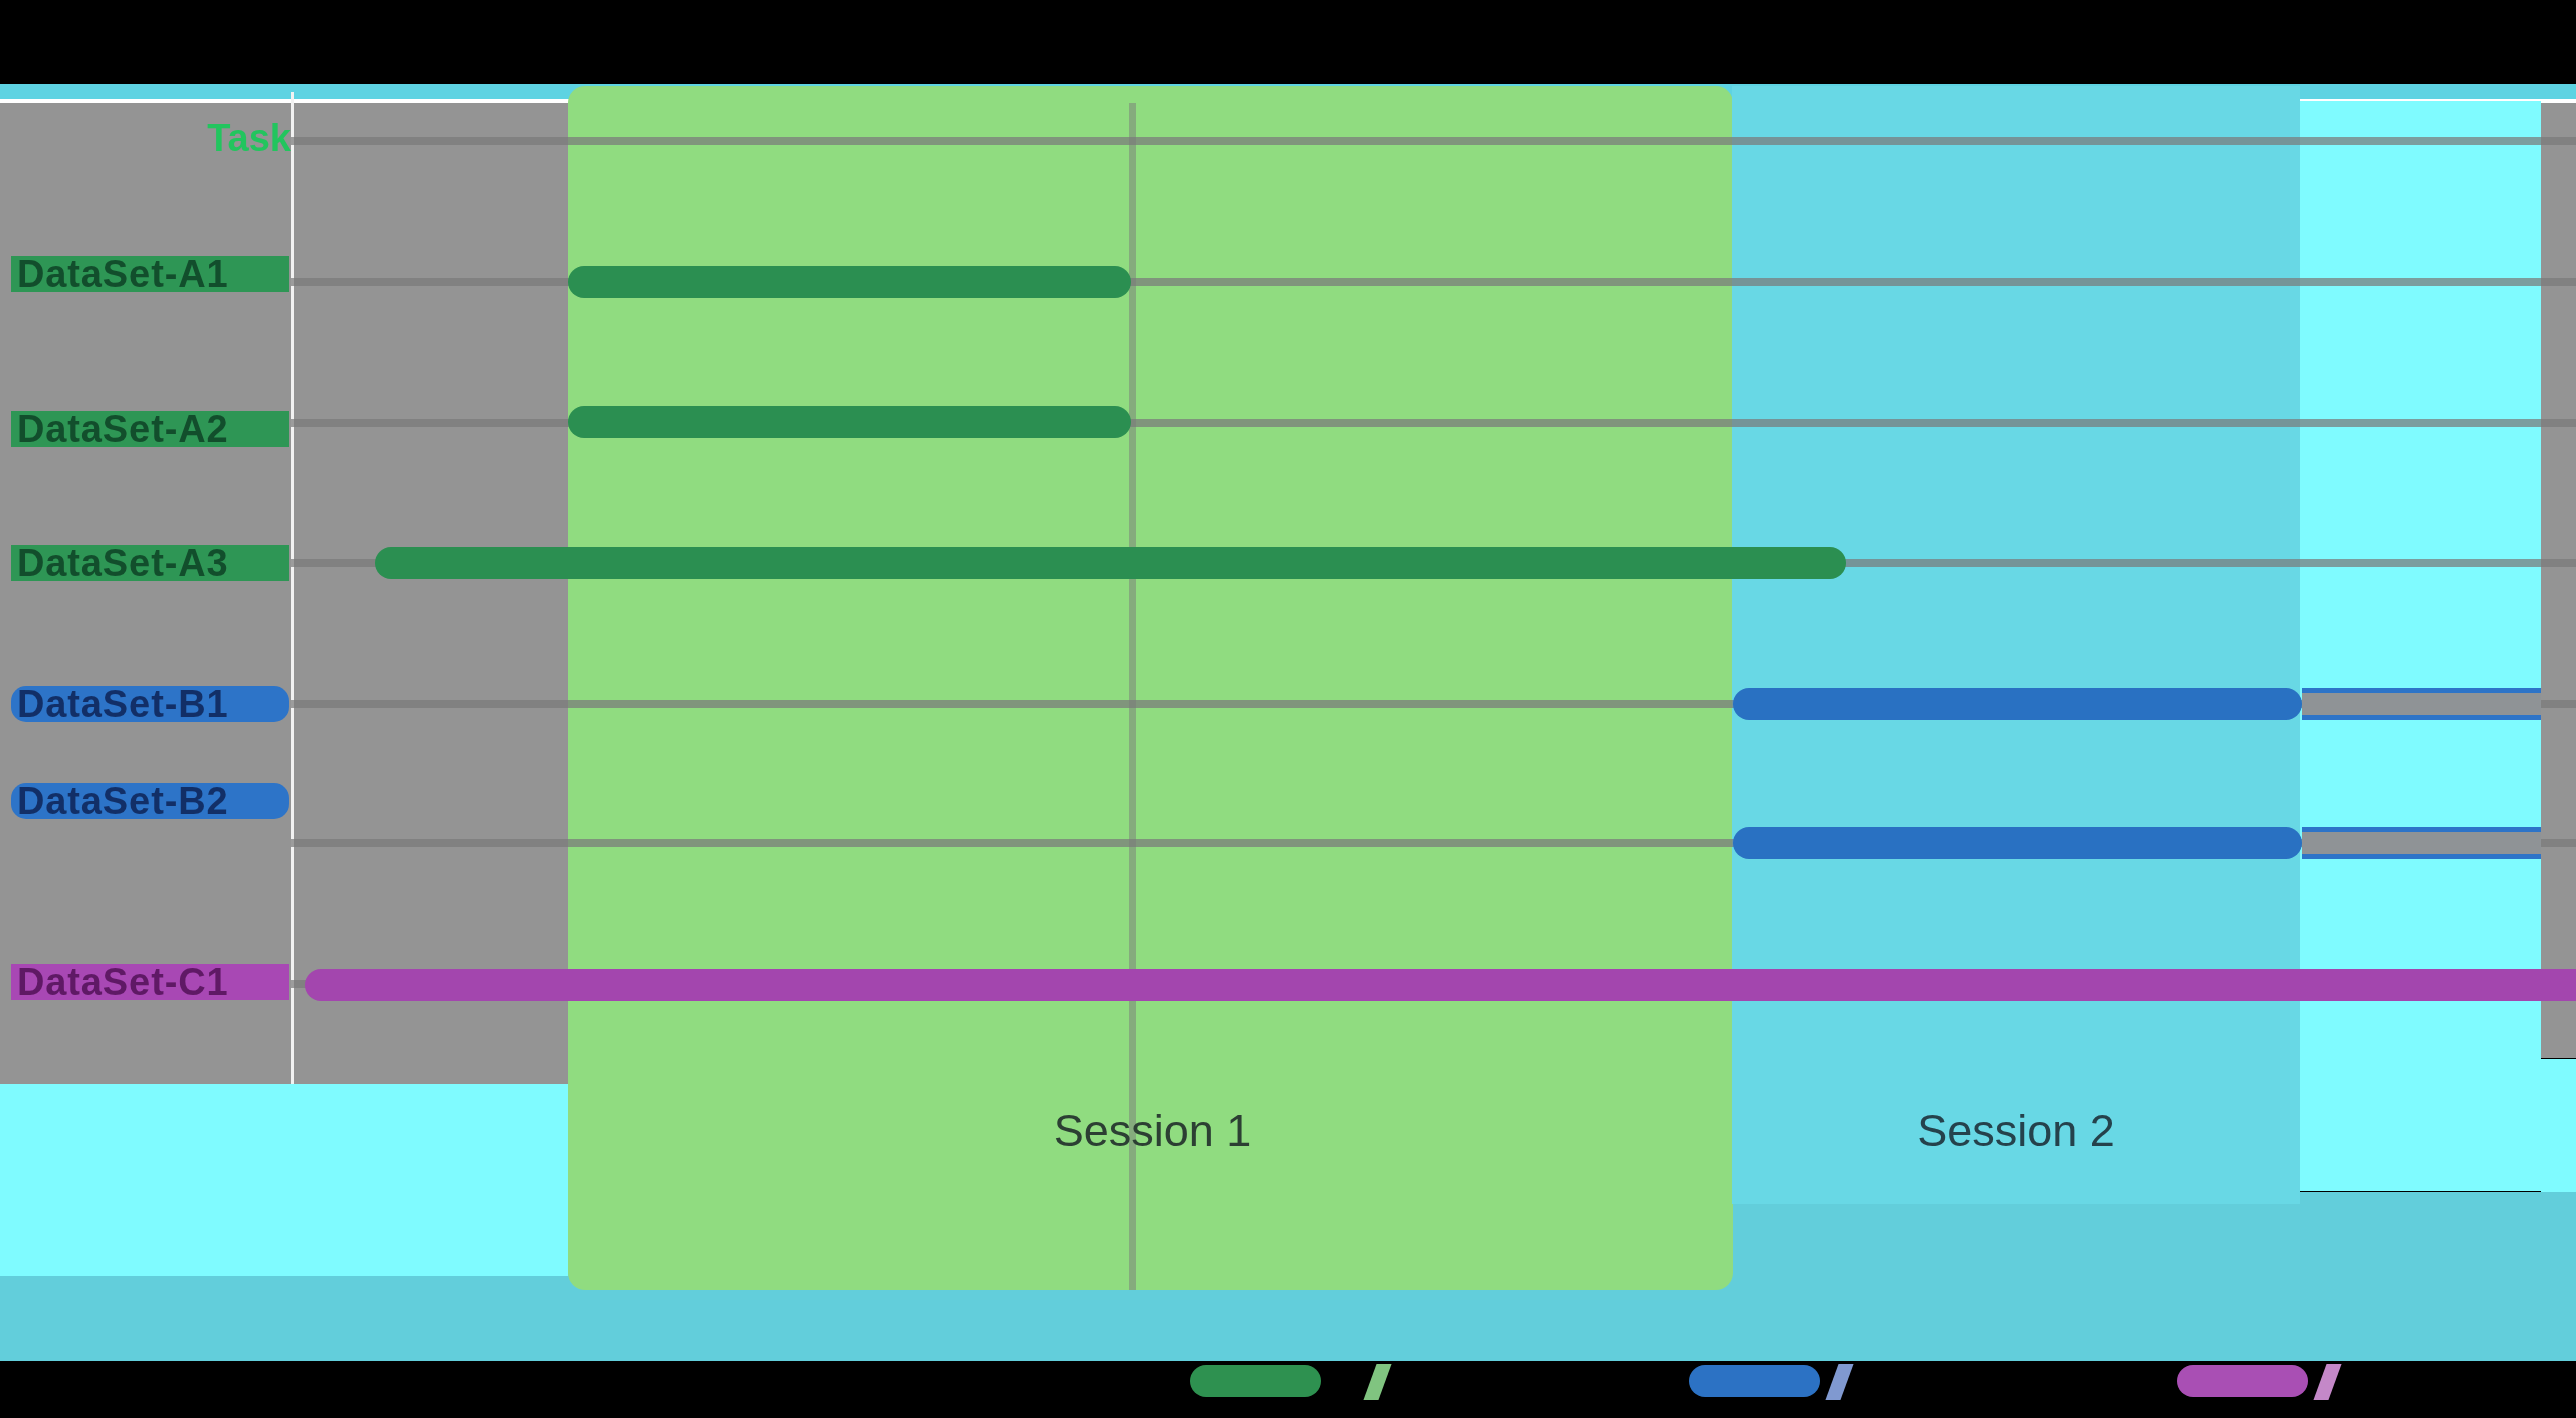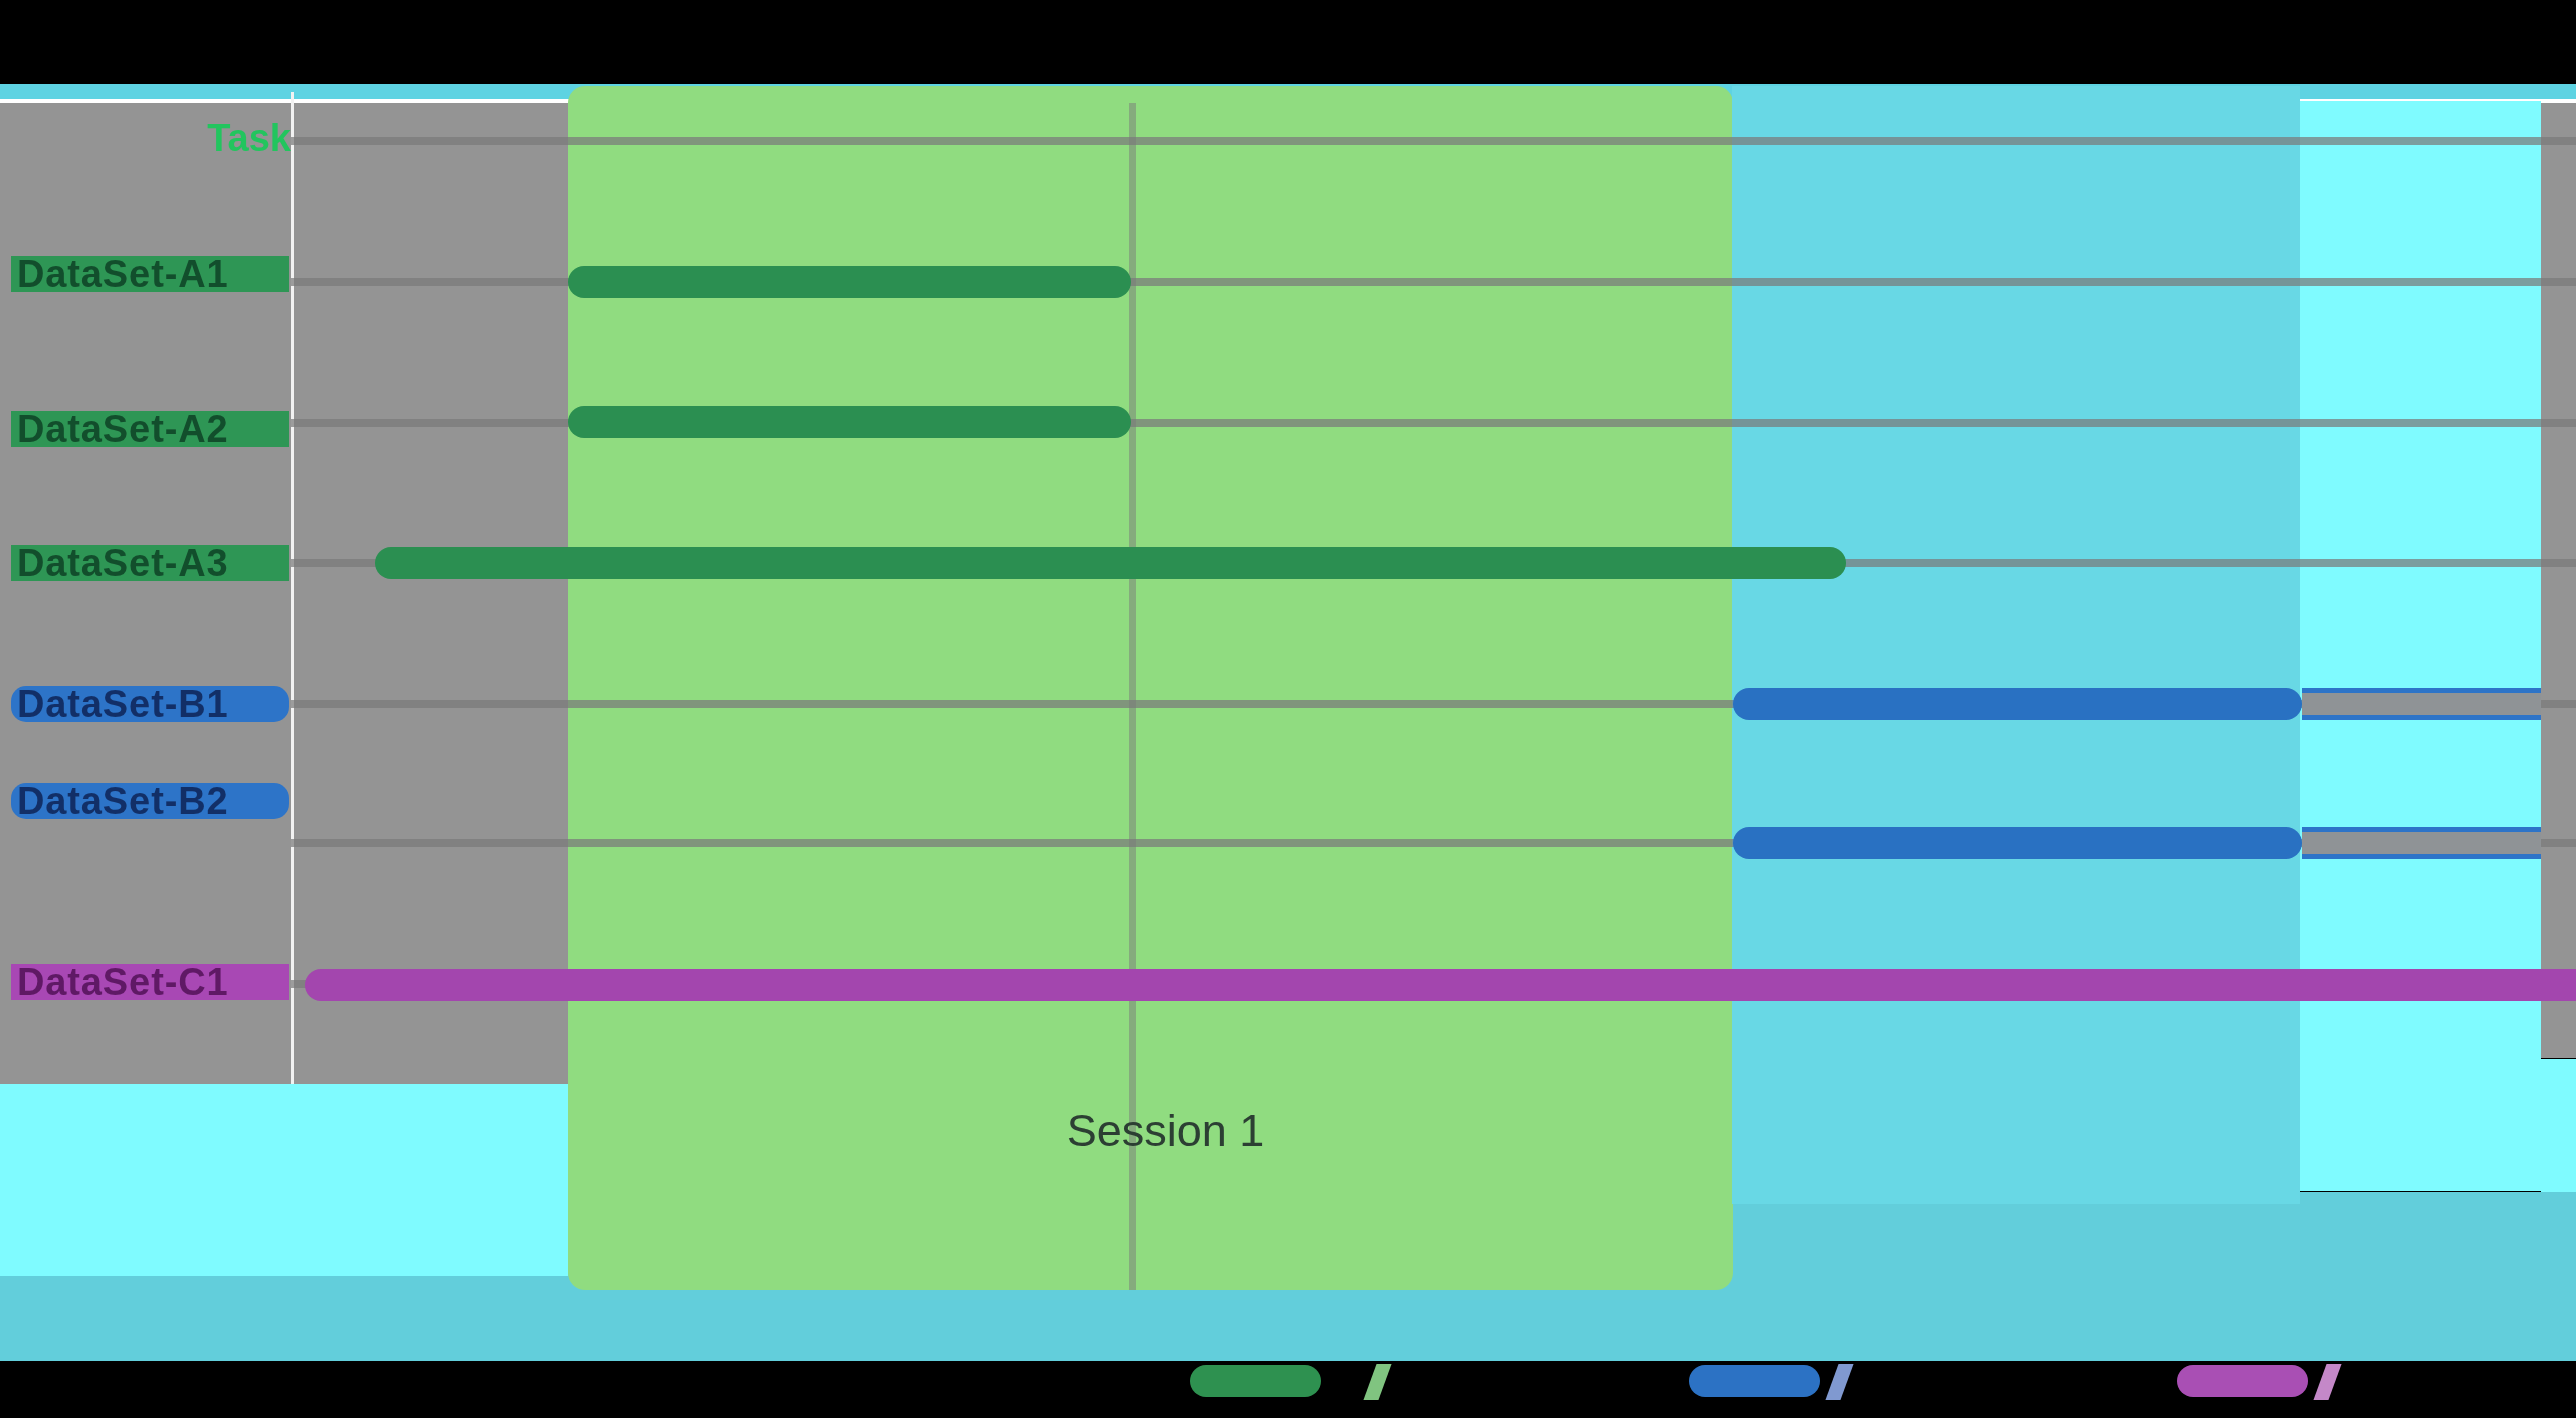--- a/index.html
+++ b/index.html
@@ -54,21 +54,21 @@
   .lab-b{background:#2d74c8;color:rgba(16,40,92,0.9);border-radius:15px;}
   .lab-c{background:#a848b4;color:rgba(86,20,92,0.9);}
   .r0{top:256px;} .r1{top:411px;} .r2{top:545px;text-align:center;} .r3{top:686px;} .r4{top:783px;} .r5{top:964px;}
 
   
   .coltitle{left:113px;top:118px;width:178px;height:41px;color:#22c55e;font-weight:bold;
             font-size:38px;text-align:right;line-height:41px;}
 
   
   .session-cap{top:1104px;height:53px;font-size:45px;text-align:center;line-height:53px;}
-  .cap-s1{left:583px;width:1165px;color:#2c3f33;}
+  .cap-s1{left:570px;width:1165px;color:#2c3f33;}
   .cap-s2{left:1732px;width:568px;color:#25424c;}
 
   
   .pill{top:1365px;width:131px;height:32px;border-radius:16px;}
   .pill-a{left:1190px;background:#2e9150;}
   .pill-b{left:1689px;background:#2c72c4;}
   .pill-c{left:2177px;background:#a94fb4;}
   .slash{top:1364px;width:15px;height:36px;transform:skewX(-20deg);}
   .sl-a{left:1370px;background:rgba(150,230,150,0.85);}
   .sl-b{left:1832px;background:rgba(150,180,245,0.85);}
@@ -114,20 +114,21 @@
   <div class="abs coltitle">Task</div>
 
   <div class="abs rowlab lab-a r0">DataSet-A1</div>
   <div class="abs rowlab lab-a r1">DataSet-A2</div>
   <div class="abs rowlab lab-a r2">DataSet-A3</div>
   <div class="abs rowlab lab-b r3">DataSet-B1</div>
   <div class="abs rowlab lab-b r4">DataSet-B2</div>
   <div class="abs rowlab lab-c r5">DataSet-C1</div>
 
   <div class="abs session-cap cap-s1">Session 1</div>
+  <div class="abs session-cap cap-s2">Session 2</div>
 
   <div class="abs pill pill-a"></div>
   <div class="abs slash sl-a"></div>
   <div class="abs pill pill-b"></div>
   <div class="abs slash sl-b"></div>
   <div class="abs pill pill-c"></div>
   <div class="abs slash sl-c"></div>
 
 </div>
 

